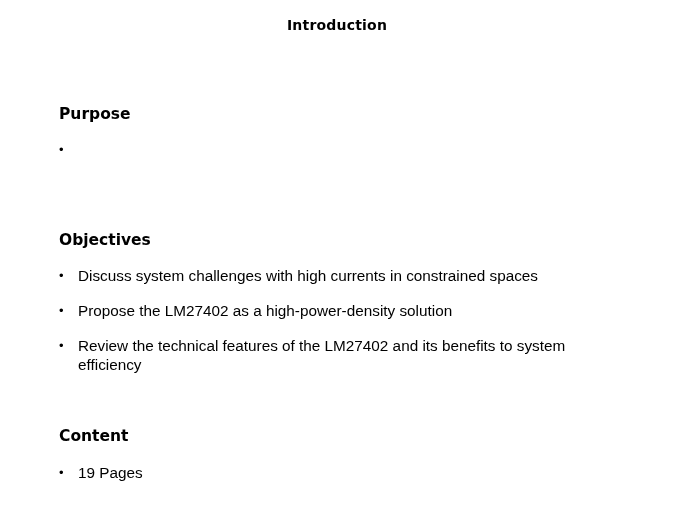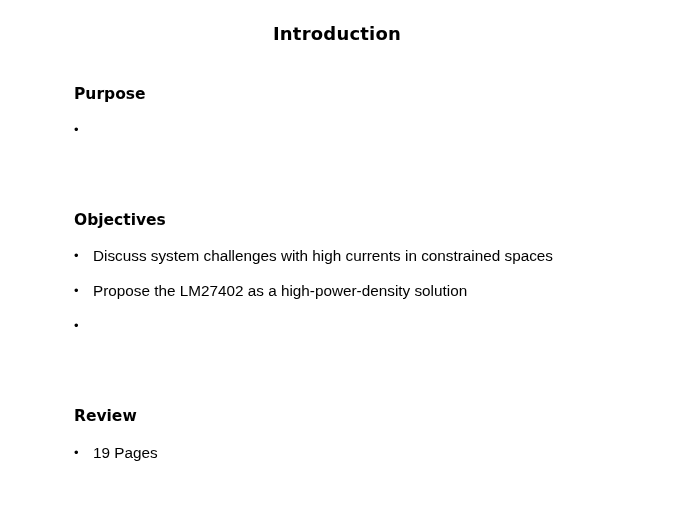--- a/index.html
+++ b/index.html
@@ -11,32 +11,33 @@
       width: 674px;
       height: 506px;
       position: relative;
       overflow: hidden;
       font-family: "DejaVu Sans", sans-serif;
       color: #000000;
     }
     .slide-title {
       position: absolute;
       left: 0;
-      top: 22px;
+      top: 13px;
       width: 674px;
       text-align: center;
       font-weight: bold;
-      font-size: 18px;
+      font-size: 14px;
       line-height: 24px;
       letter-spacing: 0.2px;
     }
     .section {
       position: absolute;
-      left: 74px;
+      left: 59px;
       width: 600px;
+      margin-top: 20px;
     }
     .section-heading {
       font-weight: bold;
       font-size: 15.5px;
       line-height: 20px;
       margin: 0;
     }
     .bullet-list {
       list-style: none;
       margin: 0;
@@ -90,25 +91,26 @@
     <li class="bullet-item">
       <span class="bullet-dot">•</span>
       <span class="bullet-text">Discuss system challenges with high currents in constrained spaces</span>
     </li>
     <li class="bullet-item">
       <span class="bullet-dot">•</span>
       <span class="bullet-text">Propose the LM27402 as a high-power-density solution</span>
     </li>
     <li class="bullet-item">
       <span class="bullet-dot">•</span>
+      <span class="bullet-text" style="width:525px;">Review the technical features of the LM27402 and its benefits to system efficiency</span>
     </li>
   </ul>
 </div>
 
 <div class="section" id="section-content">
-  <h2 class="section-heading">Review</h2>
+  <h2 class="section-heading">Content</h2>
   <ul class="bullet-list">
     <li class="bullet-item">
       <span class="bullet-dot">•</span>
       <span class="bullet-text">19 Pages</span>
     </li>
   </ul>
 </div>
 
 </body></html>

